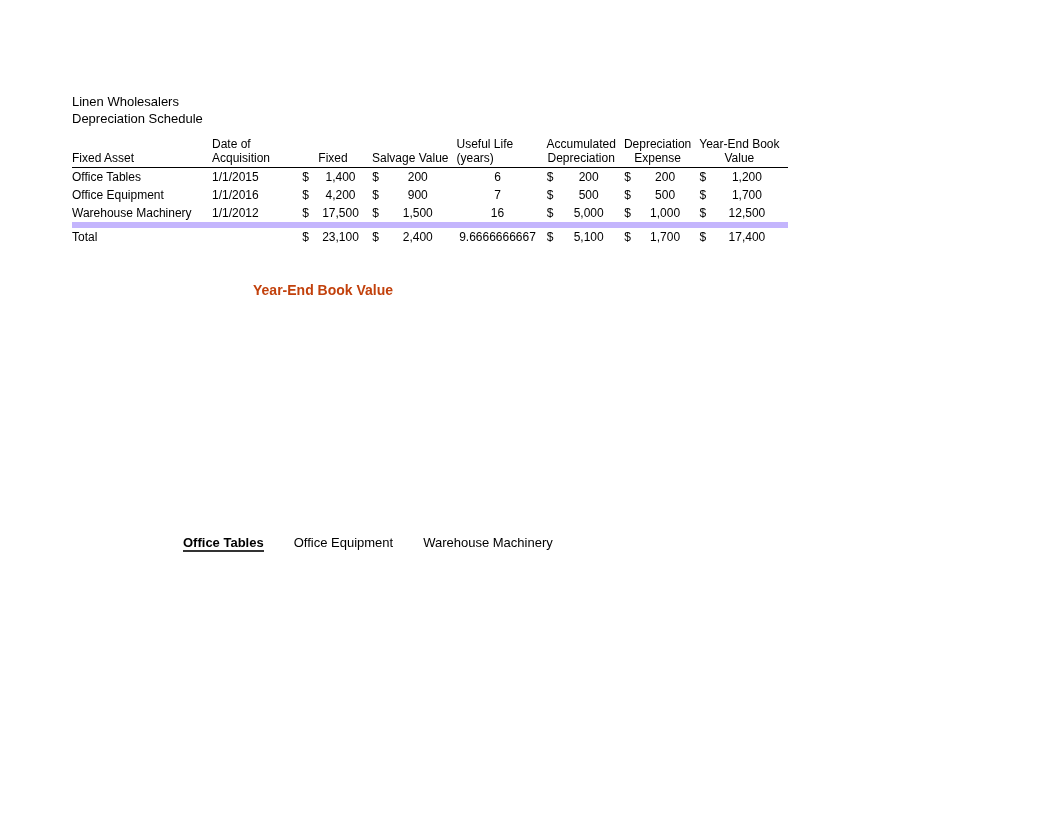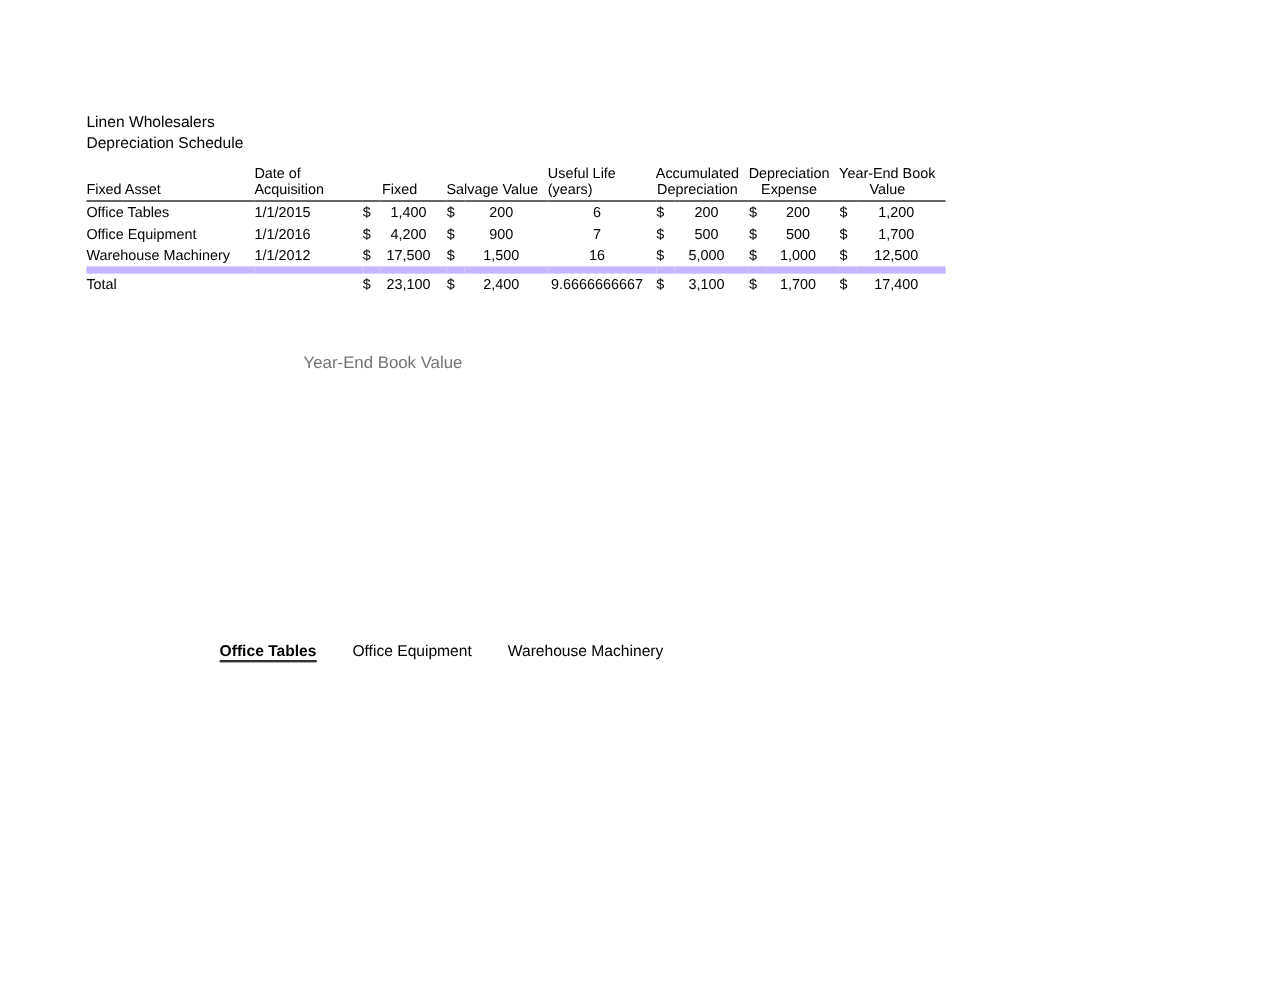--- a/index.html
+++ b/index.html
@@ -70,25 +70,25 @@
     .col-useful { min-width: 90px; text-align: center; }
     .col-accum-sign { width: 15px; text-align: right; }
     .col-accum-val { min-width: 55px; text-align: right; }
     .col-depr-sign { width: 15px; text-align: right; }
     .col-depr-val { min-width: 55px; text-align: right; }
     .col-book-sign { width: 15px; text-align: right; }
     .col-book-val { min-width: 55px; text-align: right; }
 
     .chart-label {
       position: absolute;
-      top: 294px;
+      top: 282px;
       left: 253px;
       font-size: 14px;
-      font-weight: normal;
-      color: #737373;
+      font-weight: bold;
+      color: #c2410c;
     }
 
     .tabs-bar {
       position: absolute;
       top: 535px;
       left: 183px;
       display: flex;
       gap: 30px;
       font-size: 13px;
     }
@@ -170,21 +170,21 @@
     </tr>
       <tr class="total-row">
     <td class="col-asset">Total</td>
     <td class="col-date"></td>
     <td class="col-cost-sign">$</td>
     <td class="col-cost-val right">23,100</td>
     <td class="col-salvage-sign">$</td>
     <td class="col-salvage-val right">2,400</td>
     <td class="col-useful center">9.6666666667</td>
     <td class="col-accum-sign">$</td>
-    <td class="col-accum-val right">3,100</td>
+    <td class="col-accum-val right">5,100</td>
     <td class="col-depr-sign">$</td>
     <td class="col-depr-val right">1,700</td>
     <td class="col-book-sign">$</td>
     <td class="col-book-val right">17,400</td>
   </tr>
     </tbody>
 </table>
 
 <div class="chart-label">Year-End Book Value</div>
 

